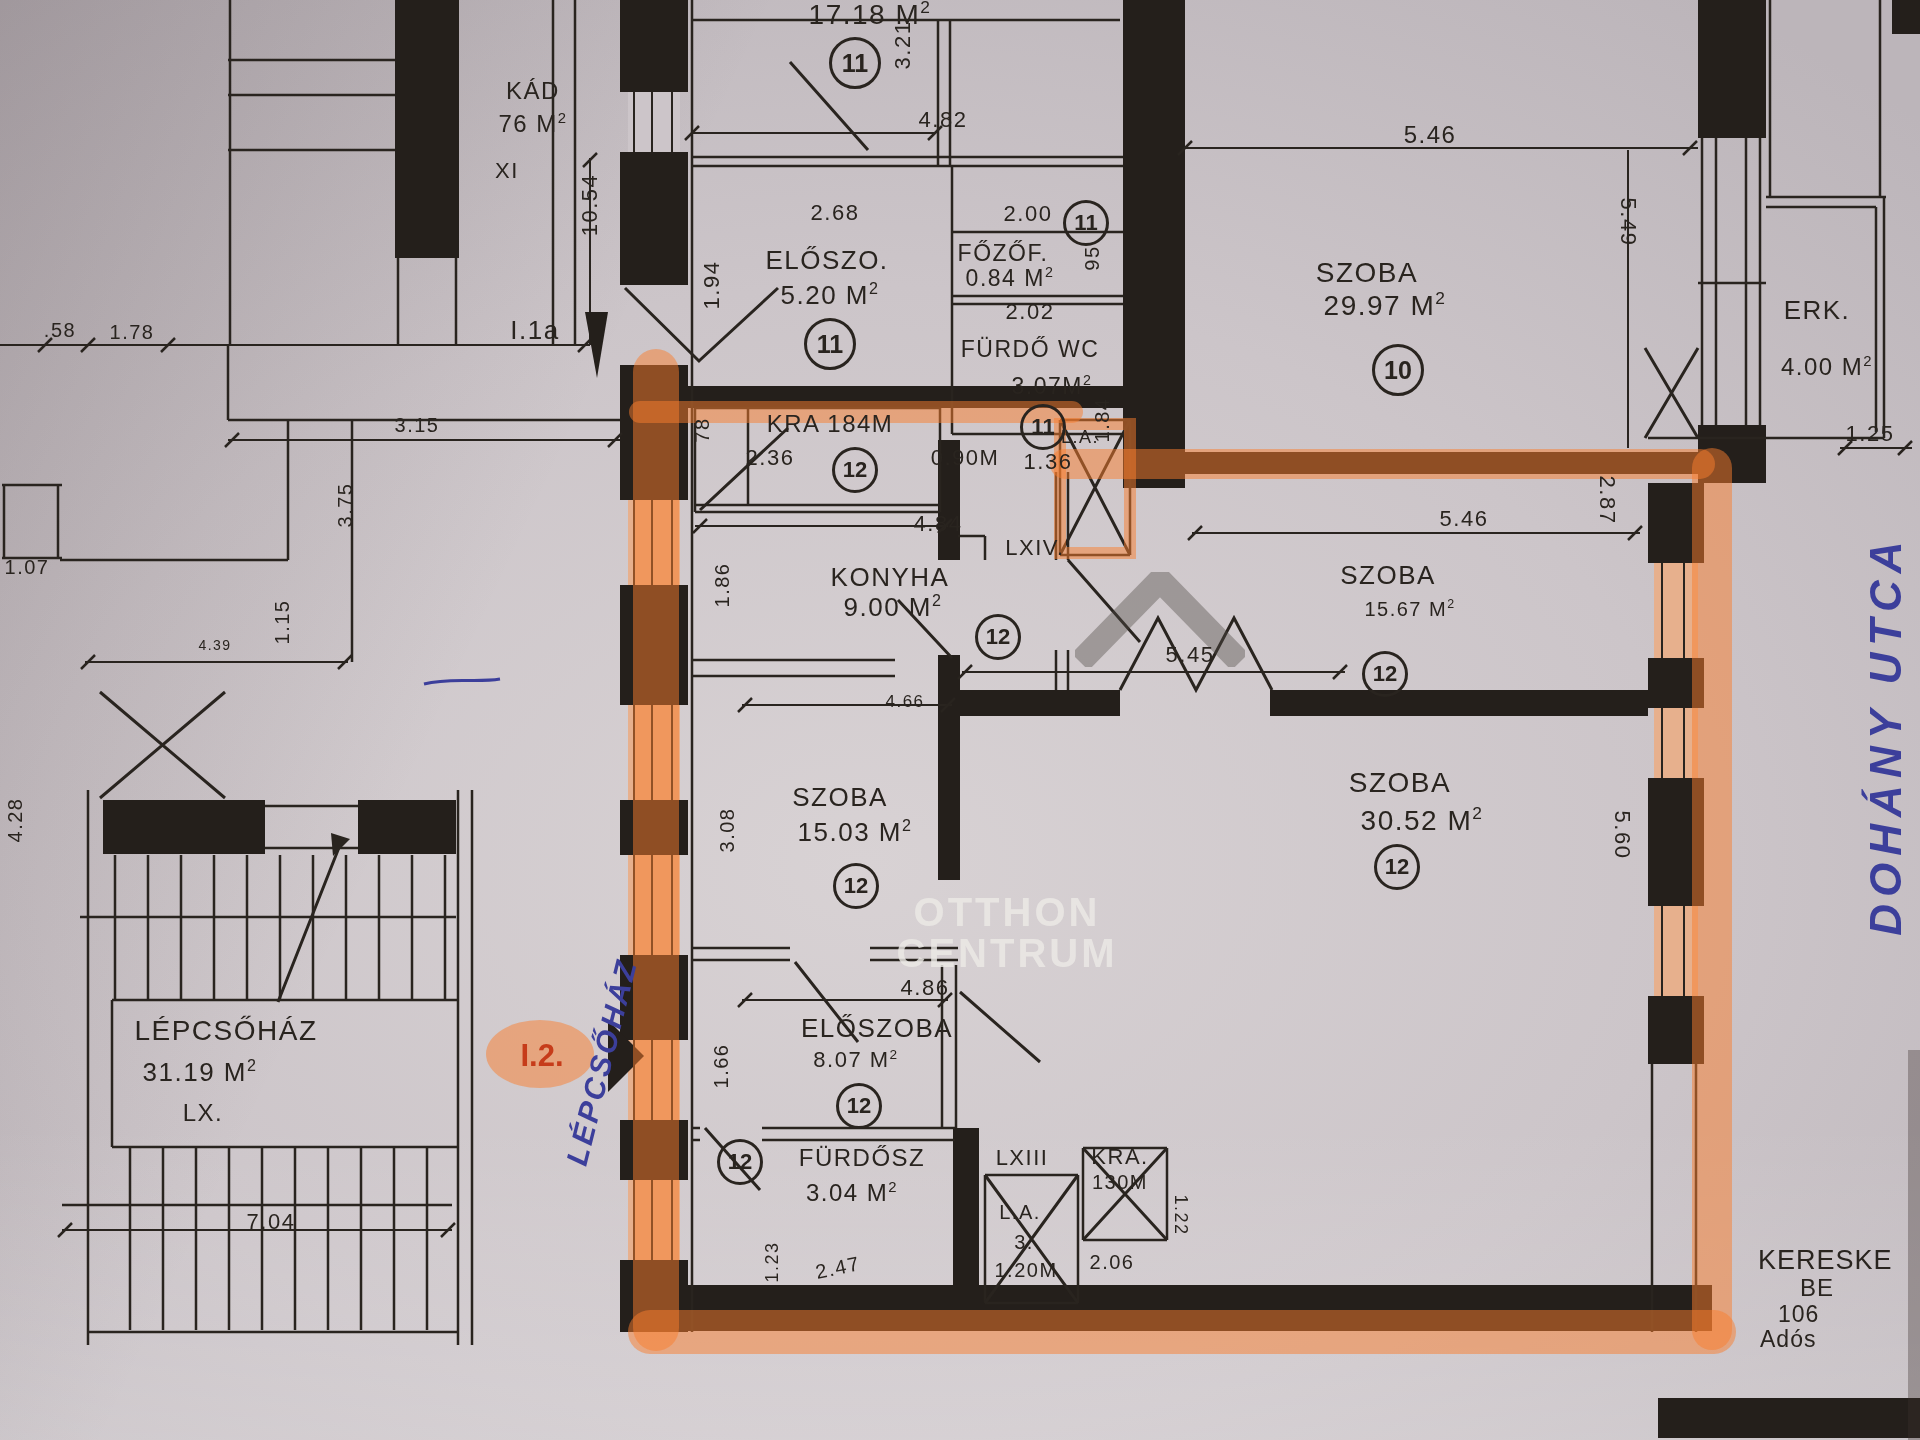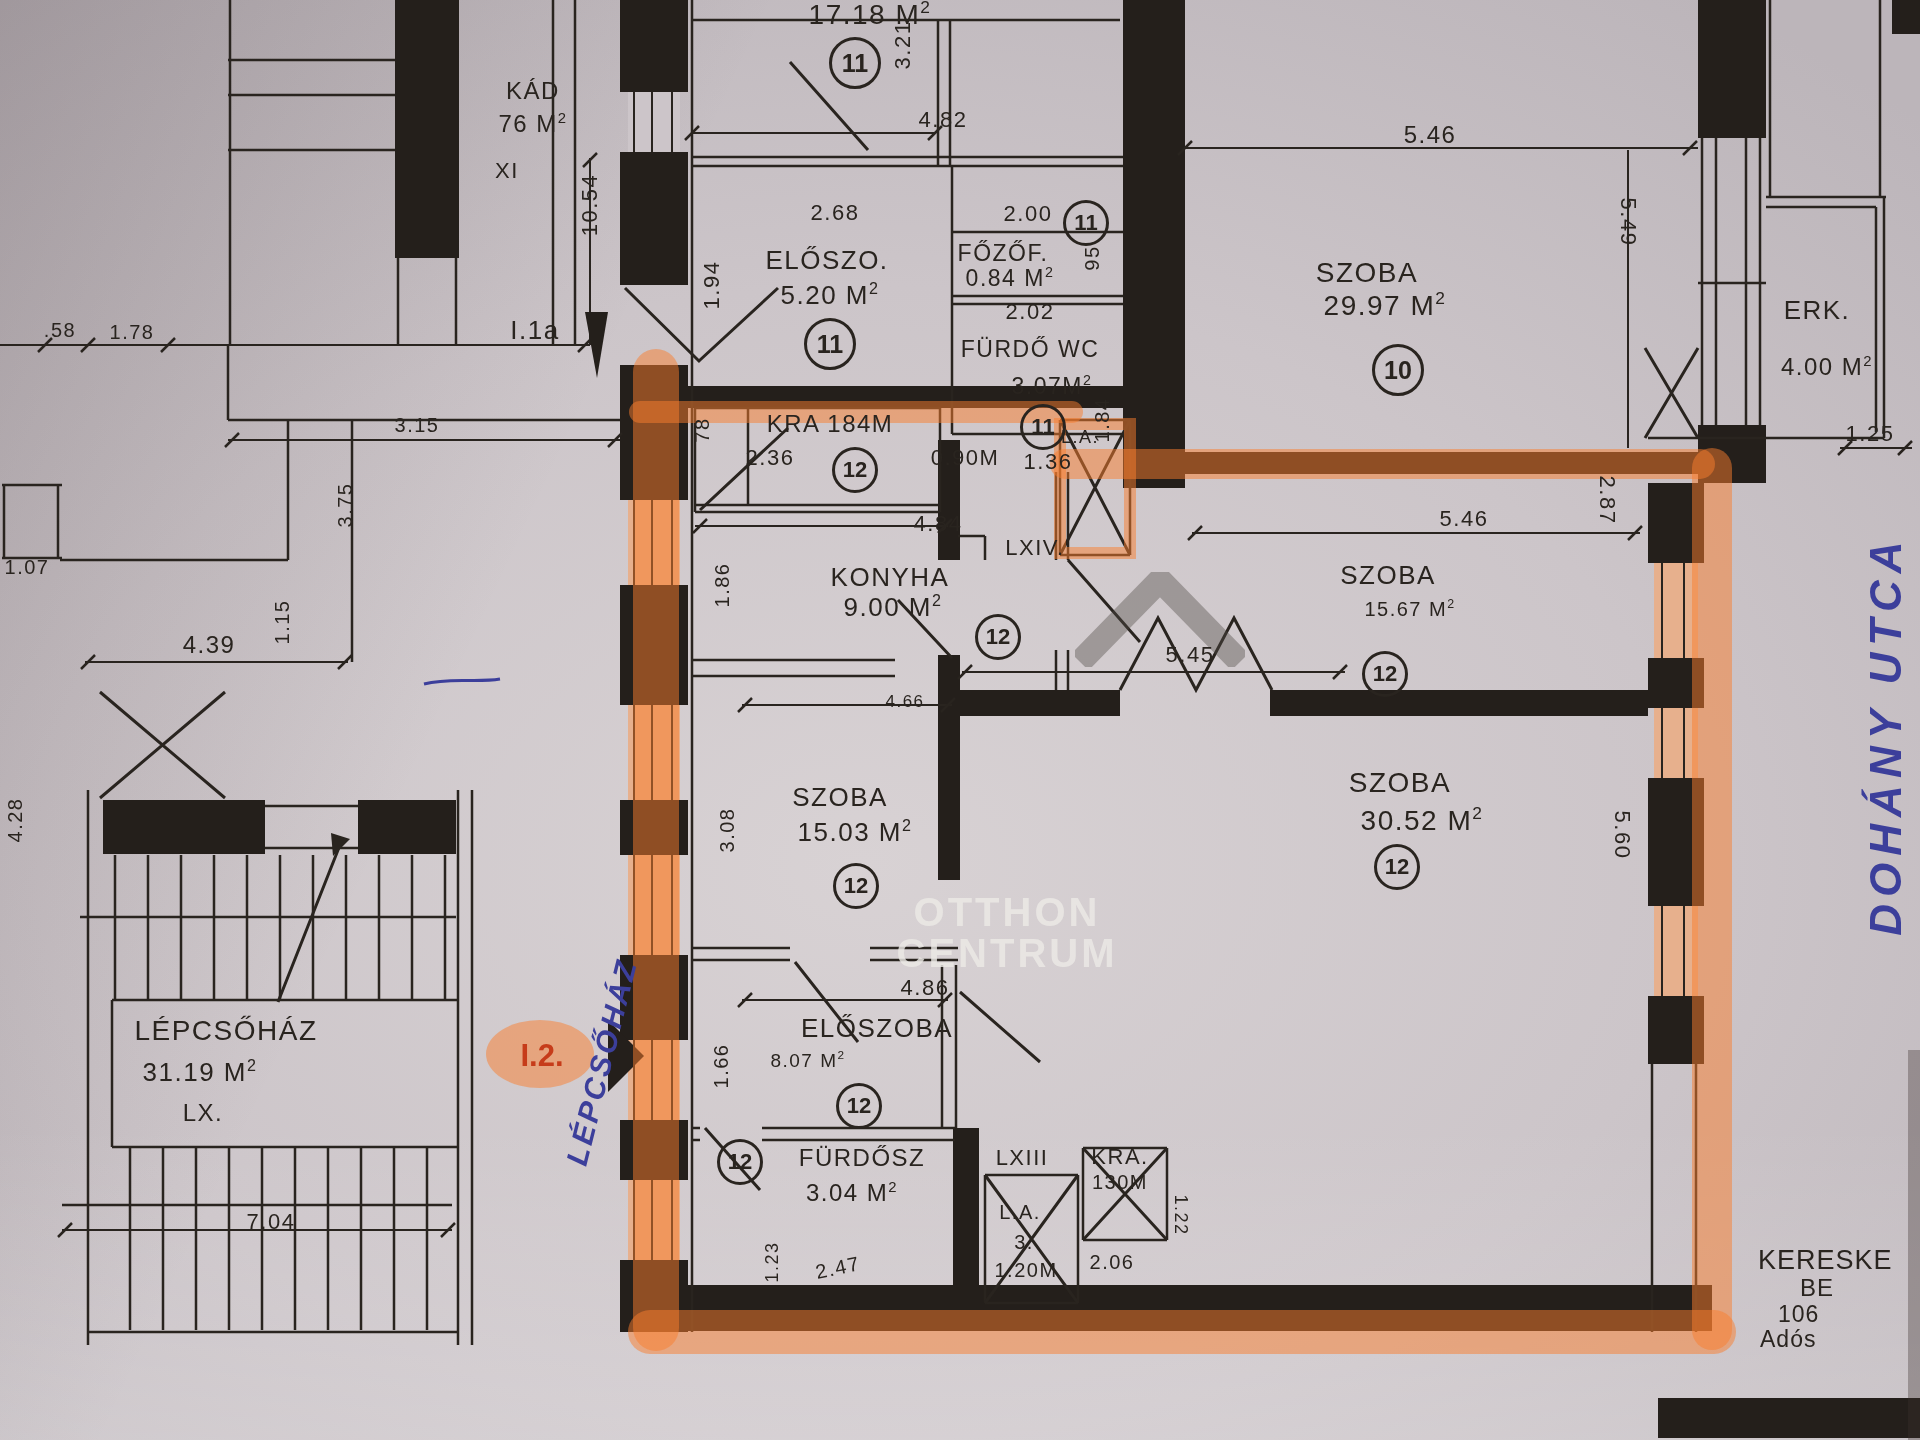--- a/index.html
+++ b/index.html
@@ -226,21 +226,21 @@
 
   <span class="lbl" style="left:840px;top:797px;font-size:26px">SZOBA</span>
   <span class="lbl" style="left:855px;top:832px;font-size:26px"><span>15.03 M</span><sup>2</sup></span>
   <span class="circ sm" style="left:856px;top:886px;">12</span>
 
   <span class="lbl" style="left:1400px;top:783px;font-size:28px">SZOBA</span>
   <span class="lbl" style="left:1422px;top:820px;font-size:28px"><span>30.52 M</span><sup>2</sup></span>
   <span class="circ sm" style="left:1397px;top:867px;">12</span>
 
   <span class="lbl" style="left:877px;top:1028px;font-size:26px">ELŐSZOBA</span>
-  <span class="lbl" style="left:808px;top:1060px;font-size:19px"><span>8.07 M</span><sup>2</sup></span>
+  <span class="lbl" style="left:856px;top:1060px;font-size:22px"><span>8.07 M</span><sup>2</sup></span>
   <span class="circ sm" style="left:859px;top:1106px;">12</span>
 
   <span class="circ sm" style="left:740px;top:1162px;">12</span>
   <span class="lbl" style="left:862px;top:1158px;font-size:24px">FÜRDŐSZ</span>
   <span class="lbl" style="left:852px;top:1193px;font-size:24px"><span>3.04 M</span><sup>2</sup></span>
 
   <span class="lbl" style="left:1022px;top:1158px;font-size:22px">LXIII</span>
   <span class="lbl" style="left:1020px;top:1212px;font-size:20px">L.A.</span>
   <span class="lbl" style="left:1024px;top:1242px;font-size:20px">3.</span>
   <span class="lbl" style="left:1026px;top:1270px;font-size:20px">1.20M</span>
@@ -271,21 +271,21 @@
   <span class="lbl" style="left:132px;top:332px;font-size:20px">1.78</span>
   <span class="lbl" style="left:417px;top:425px;font-size:20px">3.15</span>
   <span class="lbl" style="left:938px;top:524px;font-size:22px">4.84</span>
   <span class="lbl v" style="left:722px;top:585px;font-size:20px">1.86</span>
   <span class="lbl" style="left:1464px;top:519px;font-size:22px">5.46</span>
   <span class="lbl vr" style="left:1607px;top:500px;font-size:22px">2.87</span>
   <span class="lbl" style="left:905px;top:702px;font-size:17px">4.66</span>
   <span class="lbl v" style="left:727px;top:830px;font-size:20px">3.08</span>
   <span class="lbl" style="left:1190px;top:655px;font-size:22px">5.45</span>
   <span class="lbl vr" style="left:1622px;top:835px;font-size:22px">5.60</span>
-  <span class="lbl" style="left:209px;top:645px;font-size:24px">4.39</span>
+  <span class="lbl" style="left:215px;top:645px;font-size:14px">4.39</span>
   <span class="lbl v" style="left:282px;top:622px;font-size:20px">1.15</span>
   <span class="lbl v" style="left:345px;top:505px;font-size:20px">3.75</span>
   <span class="lbl" style="left:27px;top:567px;font-size:20px">1.07</span>
   <span class="lbl v" style="left:15px;top:820px;font-size:20px">4.28</span>
   <span class="lbl" style="left:925px;top:988px;font-size:22px">4.86</span>
   <span class="lbl v" style="left:721px;top:1066px;font-size:20px">1.66</span>
   <span class="lbl" style="left:271px;top:1222px;font-size:22px">7.04</span>
   <span class="lbl v" style="left:772px;top:1262px;font-size:18px">1.23</span>
   <span class="lbl sl" style="left:838px;top:1268px;font-size:20px">2.47</span>
   <span class="lbl" style="left:1112px;top:1262px;font-size:20px">2.06</span>

